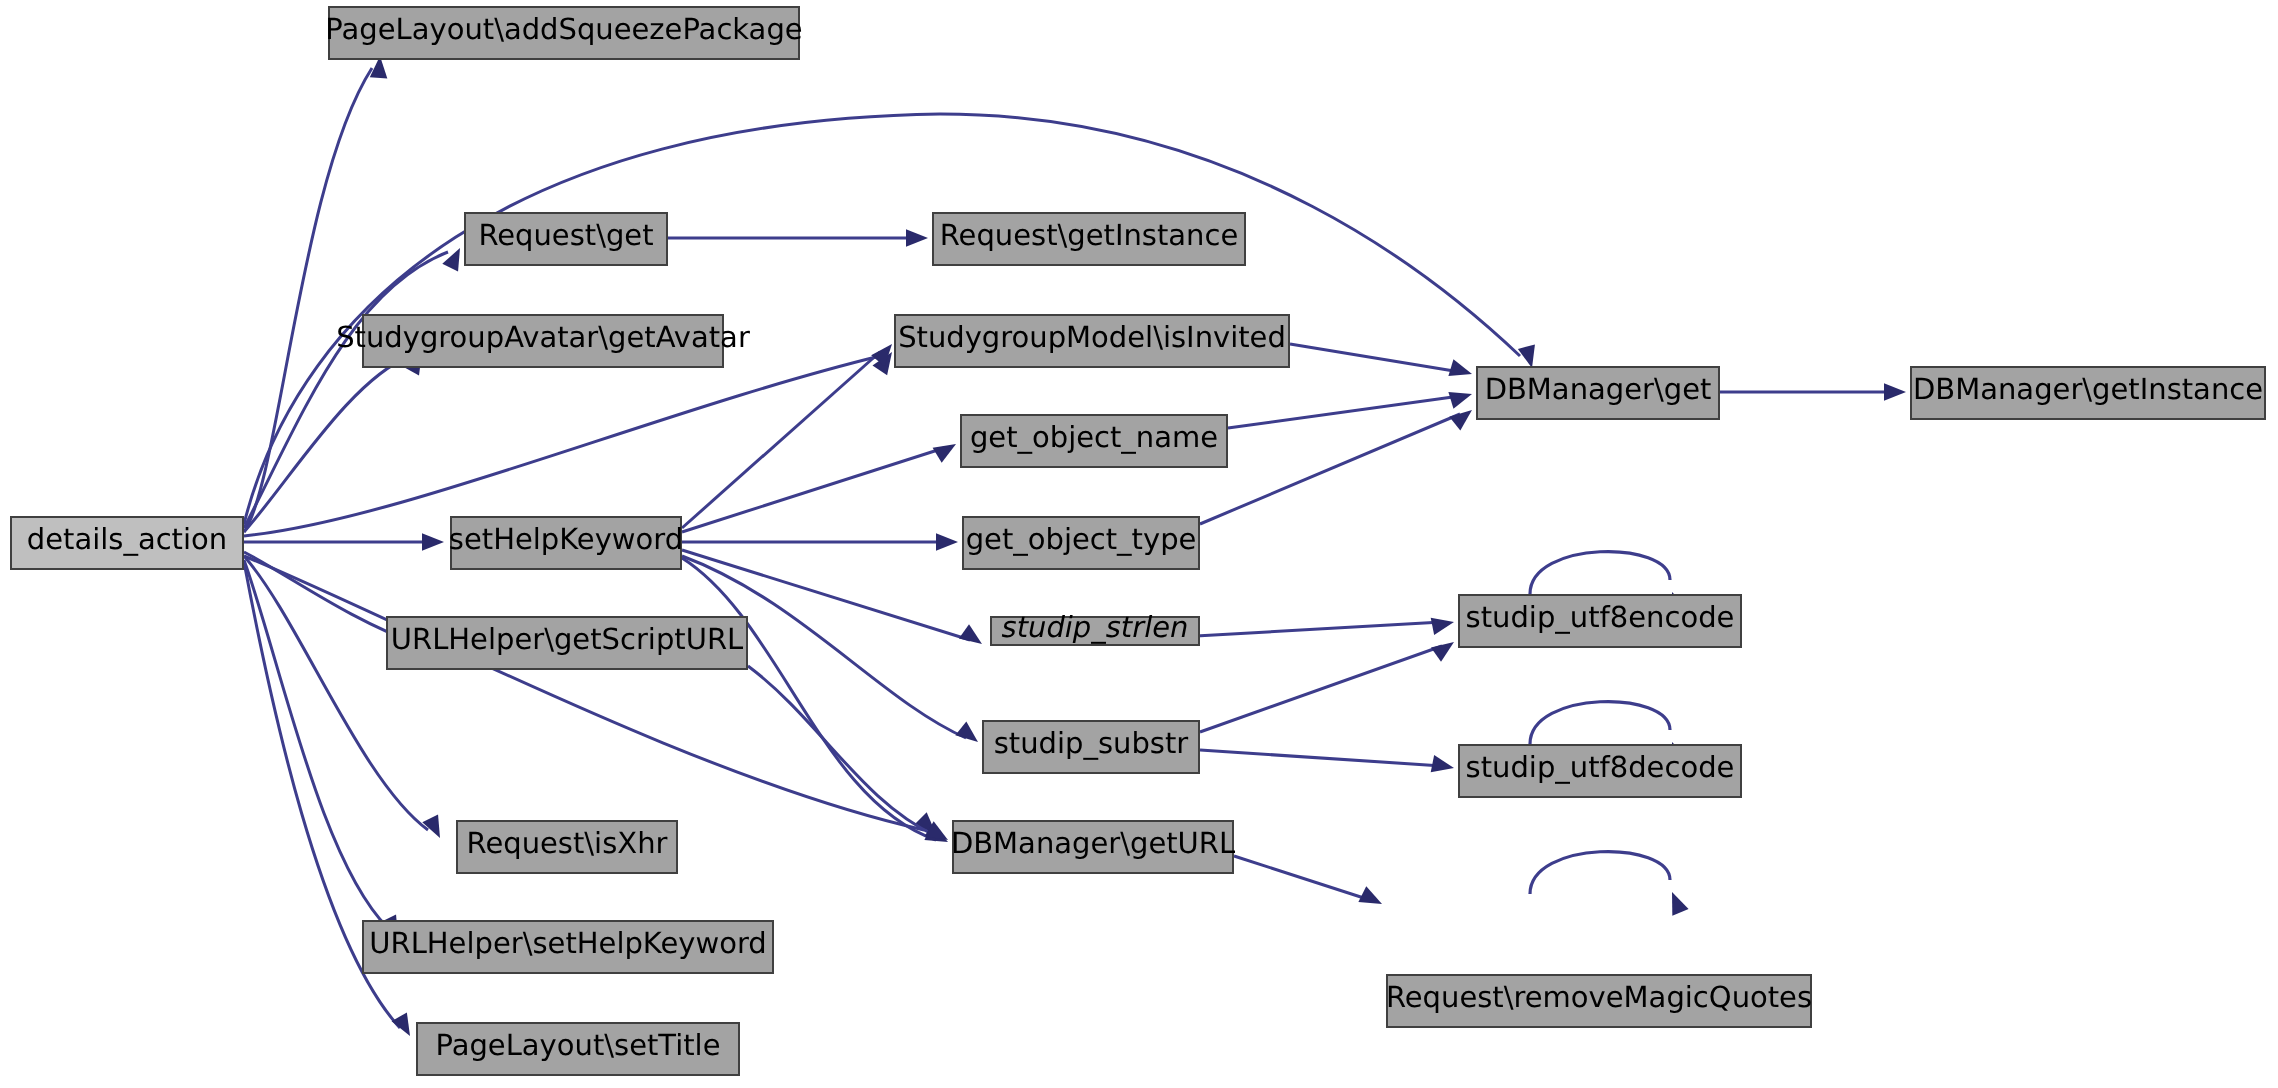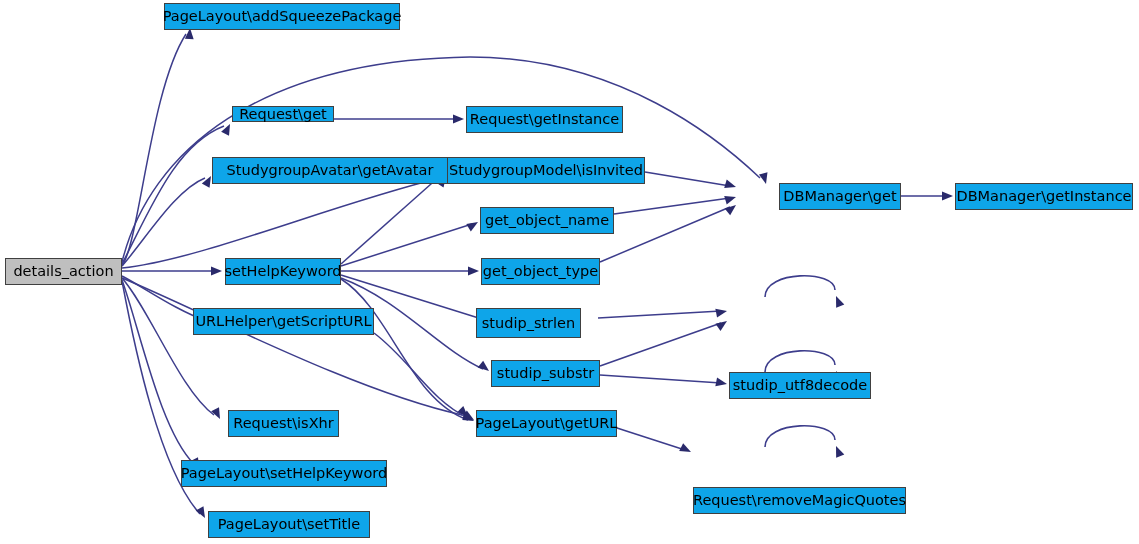--- a/index.html
+++ b/index.html
@@ -16,21 +16,21 @@
     position:absolute;
     left:0;top:0;
     width:1139px;
     height:544px;
     pointer-events:none;
   }
   .node{
     position:absolute;
     box-sizing:border-box;
     border:1px solid #404040;
-    background:#0ea5e9;
+    background:#a3a3a3;
     color:#000000;
     display:flex;
     align-items:center;
     justify-content:center;
     font-size:14.5px;
     line-height:1;
     white-space:nowrap;
     letter-spacing:0px;
   }
   .node.highlight{
@@ -168,67 +168,70 @@
         <path d="M765,447 C765,420 835,420 835,440" fill="none" stroke="#3d3d8c" stroke-width="1.6"></path>
         <polygon points="836,446 844.2923076923078,454.46153846153845 836.1692307692308,457.8461538461538" fill="#2a2a6b"></polygon>
       </g>
     </svg>
 <div class="node highlight" style="left: 5px; top: 258px; width: 117px; height: 27px;">
       <span class="node-label">details_action</span>
     </div>
     <div class="node" style="left: 164px; top: 3px; width: 236px; height: 27px;">
       <span class="node-label">PageLayout\addSqueezePackage</span>
     </div>
-    <div class="node" style="left: 232px; top: 106px; width: 102px; height: 16px;">
+    <div class="node" style="left: 232px; top: 106px; width: 102px; height: 27px;">
       <span class="node-label">Request\get</span>
     </div>
     <div class="node" style="left: 466px; top: 106px; width: 157px; height: 27px;">
       <span class="node-label">Request\getInstance</span>
     </div>
-    <div class="node" style="left: 181px; top: 157px; width: 236px; height: 27px; margin-left: 31px;">
+    <div class="node" style="left: 181px; top: 157px; width: 181px; height: 27px;">
       <span class="node-label">StudygroupAvatar\getAvatar</span>
     </div>
     <div class="node" style="left: 447px; top: 157px; width: 198px; height: 27px;">
       <span class="node-label">StudygroupModel\isInvited</span>
     </div>
-    <div class="node" style="left: 738px; top: 183px; width: 122px; height: 27px; margin-left: 41px;">
+    <div class="node" style="left: 738px; top: 183px; width: 122px; height: 27px;">
       <span class="node-label">DBManager\get</span>
     </div>
     <div class="node" style="left: 955px; top: 183px; width: 178px; height: 27px;">
       <span class="node-label">DBManager\getInstance</span>
     </div>
     <div class="node" style="left: 480px; top: 207px; width: 134px; height: 27px;">
       <span class="node-label">get_object_name</span>
     </div>
     <div class="node" style="left: 225px; top: 258px; width: 116px; height: 27px;">
       <span class="node-label">setHelpKeyword</span>
     </div>
     <div class="node" style="left: 481px; top: 258px; width: 119px; height: 27px;">
       <span class="node-label">get_object_type</span>
     </div>
     <div class="node" style="left: 193px; top: 308px; width: 181px; height: 27px;">
       <span class="node-label">URLHelper\getScriptURL</span>
     </div>
-    <div class="node" style="left: 476px; top: 308px; width: 105px; height: 30px;">
+    <div class="node" style="left: 495px; top: 308px; width: 105px; height: 15px; font-style: italic;">
       <span class="node-label">studip_strlen</span>
+    </div>
+    <div class="node" style="left: 729px; top: 297px; width: 142px; height: 27px;">
+      <span class="node-label">studip_utf8encode</span>
     </div>
     <div class="node" style="left: 491px; top: 360px; width: 109px; height: 27px;">
       <span class="node-label">studip_substr</span>
     </div>
     <div class="node" style="left: 729px; top: 372px; width: 142px; height: 27px;">
       <span class="node-label">studip_utf8decode</span>
     </div>
     <div class="node" style="left: 228px; top: 410px; width: 111px; height: 27px;">
       <span class="node-label">Request\isXhr</span>
     </div>
     <div class="node" style="left: 476px; top: 410px; width: 141px; height: 27px;">
-      <span class="node-label">PageLayout\getURL</span>
+      <span class="node-label">DBManager\getURL</span>
     </div>
     <div class="node" style="left: 693px; top: 447px; width: 213px; height: 27px; margin-top: 40px;">
       <span class="node-label">Request\removeMagicQuotes</span>
     </div>
     <div class="node" style="left: 181px; top: 460px; width: 206px; height: 27px;">
-      <span class="node-label">PageLayout\setHelpKeyword</span>
+      <span class="node-label">URLHelper\setHelpKeyword</span>
     </div>
     <div class="node" style="left: 208px; top: 511px; width: 162px; height: 27px;">
       <span class="node-label">PageLayout\setTitle</span>
     </div>
   </div>
 
 </body></html>

